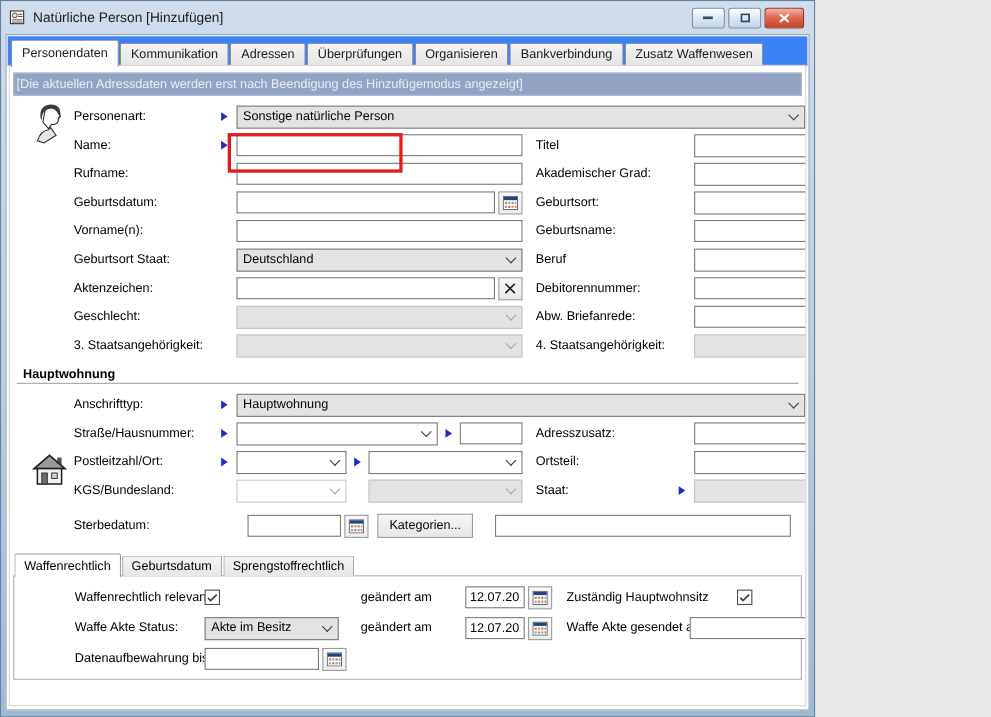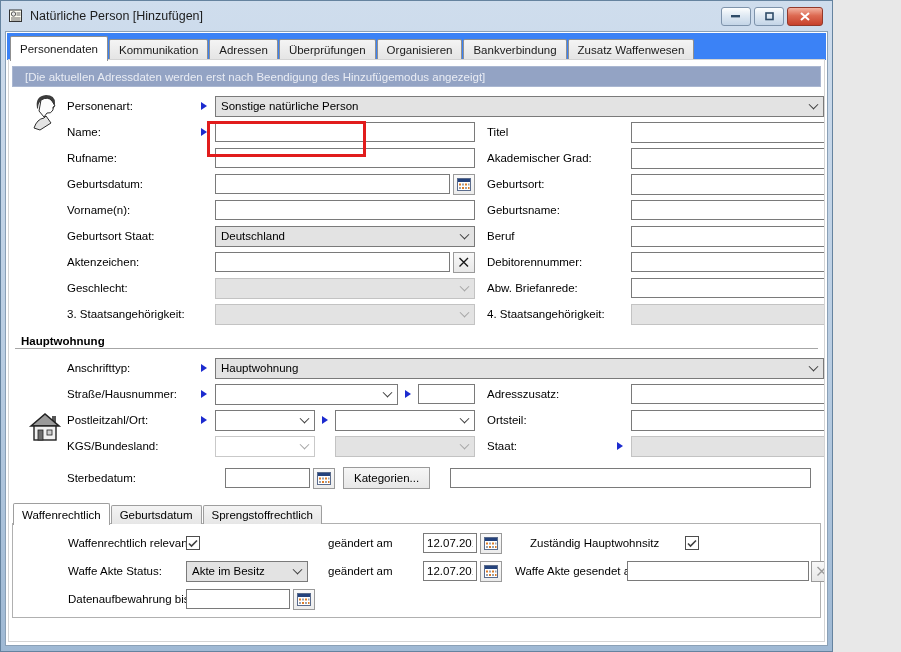--- a/index.html
+++ b/index.html
@@ -1,33 +1,33 @@
 <!DOCTYPE html>
 <html><head>
 <meta charset="utf-8">
 <style>
   *{box-sizing:border-box;margin:0;padding:0}
   html,body{background:#e8e8e8}
   body{font-family:"Liberation Sans",sans-serif}
-  .window{position:relative;width:833px;height:652px;background:linear-gradient(180deg,#cfdded 0%,#b9cde2 55%,#9fb9d4 100%);border:1px solid #65839f;overflow:hidden}
+  .window{position:relative;width:741px;height:652px;background:linear-gradient(180deg,#cfdded 0%,#b9cde2 55%,#9fb9d4 100%);border:1px solid #65839f;overflow:hidden}
   
   .titlebar{position:absolute;left:1px;top:0;right:1px;height:30px;display:flex;align-items:center;padding:0 6px;gap:6px}
   .title{font-size:12.5px;color:#1c1c1c;white-space:nowrap}
   .winbtns{margin-left:auto;display:flex;gap:3px;padding-right:2px}
   .wbtn{width:30px;height:19px;border:1px solid #7e93ab;border-radius:3px;background:linear-gradient(#fdfefe,#dfe9f3 45%,#c4d5e7);display:flex;align-items:center;justify-content:center;cursor:default}
   .wbtn.close{width:36px;border-color:#93392b;background:linear-gradient(#f3b3a2,#dd6a52 45%,#c6402c)}
   
   .client{position:absolute;left:4px;top:30px;right:4px;bottom:5px;background:#fff;border:1px solid #8aa0b6}
   
   .tabstrip{position:absolute;left:1px;top:1px;right:1px;height:27px;display:flex;align-items:flex-end;padding-left:3px;background:#3b82f6}
   .tab{height:21px;display:flex;align-items:center;padding:0 9px;font-size:11.5px;color:#1a1a1a;border:1px solid #8f8f8f;border-bottom:none;background:linear-gradient(#f4f4f4,#e4e4e4);margin-right:1px;border-radius:2px 2px 0 0;white-space:nowrap}
   .tab.active{height:25px;background:#fff;position:relative;z-index:5;margin-bottom:-1px;border-color:#8f8f8f}
   
   .page{position:absolute;left:2px;right:2px;top:27px;bottom:3px;background:#fff;border:1px solid #d4d4d4;overflow:hidden}
-  .banner{margin:6px 3px 0 3px;height:21px;background:#93a3c4;border:1px solid #aab7d1;display:flex;align-items:center;padding-left:12px;font-size:11.5px;color:#e9ecf4}
+  .banner{margin:6px 3px 0 3px;height:21px;background:#93a3c4;border:1px solid #aab7d1;display:flex;align-items:center;padding-left:2px;font-size:11.5px;color:#e9ecf4}
   
   .rows{margin-top:6px;position:relative}
   .frow{display:flex;align-items:center;height:26px;padding-left:58px;font-size:11.5px;color:#000}
   .l1{width:134px;flex:none;white-space:nowrap}
   .mk{width:14px;flex:none;display:flex;align-items:center}
   .c1{width:260px;flex:none;display:flex;align-items:center;gap:3px}
   .l2{width:130px;flex:none;margin-left:12px;white-space:nowrap}
   .c2{width:252px;flex:none;display:flex;align-items:center;gap:2px}
   .grow1{flex:1}
   .cfull{flex:1;}
@@ -58,21 +58,21 @@
   .ltab{height:19px;display:flex;align-items:center;padding:0 8px;font-size:11.5px;border:1px solid #9e9e9e;border-bottom:none;background:linear-gradient(#f4f4f4,#e6e6e6);margin-right:1px;border-radius:2px 2px 0 0;white-space:nowrap}
   .ltab.active{height:22px;background:#fff;margin-bottom:-1px;position:relative;z-index:5}
   .groupbox{margin:0 3px;border:1px solid #b0b0b0;height:95px;background:#fff;position:relative;top:-1px}
   .grow{display:flex;align-items:center;height:28px;padding-left:55px;font-size:11.5px}
   .grow.first{margin-top:5px}
   .gl1{width:118px;flex:none;white-space:nowrap}
   .gap-ga1{margin-left:128px}
   .gap-ga2{margin-left:20px}
   .ga-lbl{width:95px;flex:none;white-space:nowrap}
   .date-inp{width:54px;flex:none;text-align:left}
-  .gr-lbl{width:155px;flex:none;margin-left:28px;white-space:nowrap}
+  .gr-lbl{width:155px;flex:none;margin-left:13px;white-space:nowrap}
   .gr-lbl2{width:112px;flex:none;margin-left:13px;white-space:nowrap}
   .send-inp{width:182px;flex:none}
   .status-cmb{width:122px;flex:none}
   .g3-inp{width:104px;flex:none}
   .mr3{margin-right:3px}
   
   .annot{position:absolute;left:198px;top:28px;width:159px;height:36px;border:3px solid #e11c1c;z-index:9;pointer-events:none}
 </style>
 </head>
 <body>

